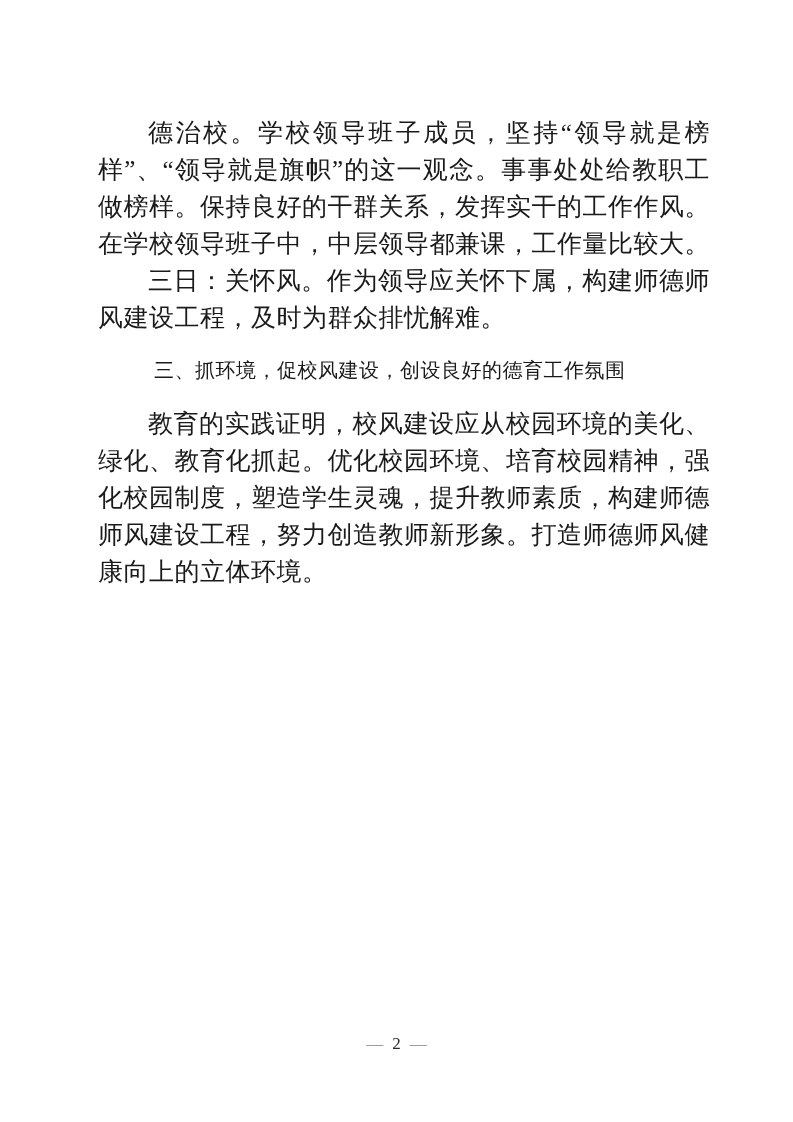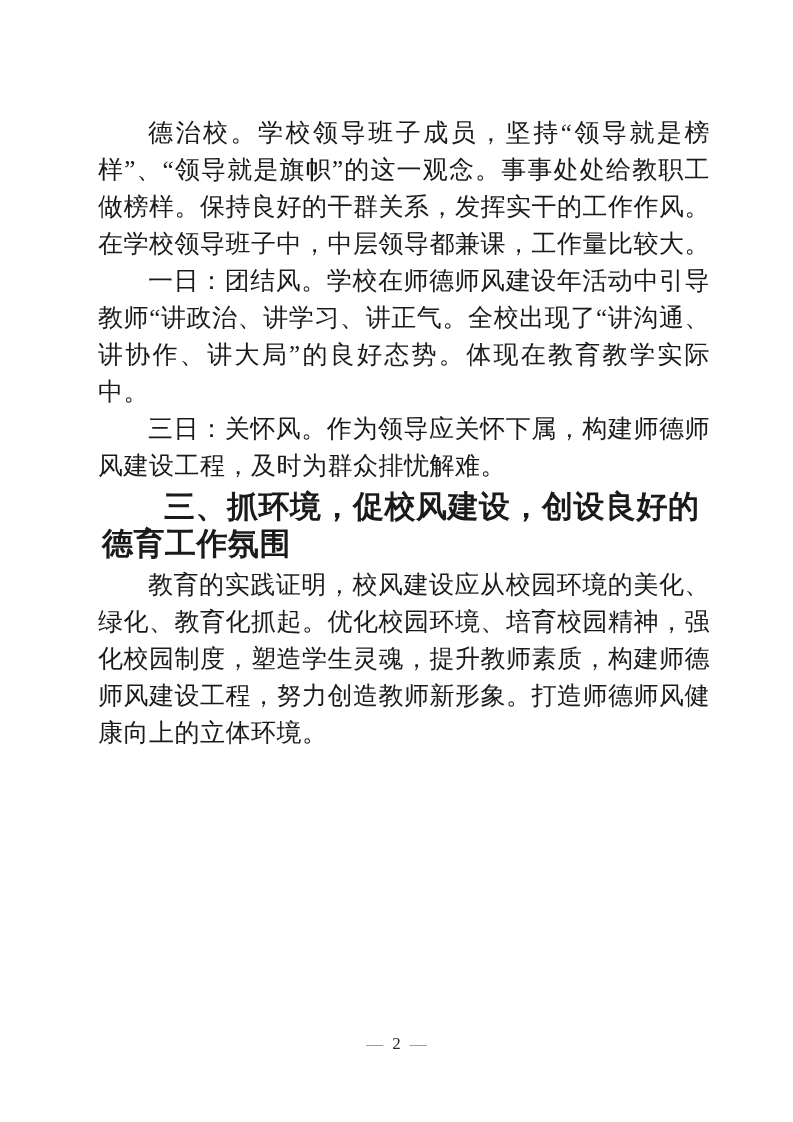--- a/index.html
+++ b/index.html
@@ -26,24 +26,24 @@
     font-size: 25px;
     line-height: 37px;
     margin: 0;
     text-align: justify;
     text-indent: 2em;
     letter-spacing: 0.5px;
     font-weight: 400;
   }
   .heading {
     font-family: "Liberation Sans", "DejaVu Sans", sans-serif;
-    font-weight: bold;
-    font-size: 31px;
+    font-weight: normal;
+    font-size: 20px;
     line-height: 37px;
-    margin: 4px;
+    margin: 16px;
     text-indent: 2em;
     letter-spacing: 0.5px;
   }
   .footer {
     position: absolute;
     left: 0;
     top: 1033px;
     width: 793px;
     text-align: center;
     font-size: 17px;
@@ -58,21 +58,20 @@
     padding: 0 9px;
   }
 </style>
 </head>
 <body>
 
 <div class="page">
 
   <div class="content">
     <p class="para">德治校。学校领导班子成员，坚持“领导就是榜样”、“领导就是旗帜”的这一观念。事事处处给教职工做榜样。保持良好的干群关系，发挥实干的工作作风。在学校领导班子中，中层领导都兼课，工作量比较大。</p>
-    <p class="para">一日：团结风。学校在师德师风建设年活动中引导教师“讲政治、讲学习、讲正气。全校出现了“讲沟通、讲协作、讲大局”的良好态势。体现在教育教学实际中。</p>
     <p class="para">三日：关怀风。作为领导应关怀下属，构建师德师风建设工程，及时为群众排忧解难。</p>
     <h3 class="heading">三、抓环境，促校风建设，创设良好的德育工作氛围</h3>
     <p class="para">教育的实践证明，校风建设应从校园环境的美化、绿化、教育化抓起。优化校园环境、培育校园精神，强化校园制度，塑造学生灵魂，提升教师素质，构建师德师风建设工程，努力创造教师新形象。打造师德师风健康向上的立体环境。</p>
   </div>
 
   <div class="footer">
     <span class="dash">—</span><span class="pagenum">2</span><span class="dash">—</span>
   </div>
 
 </div>

